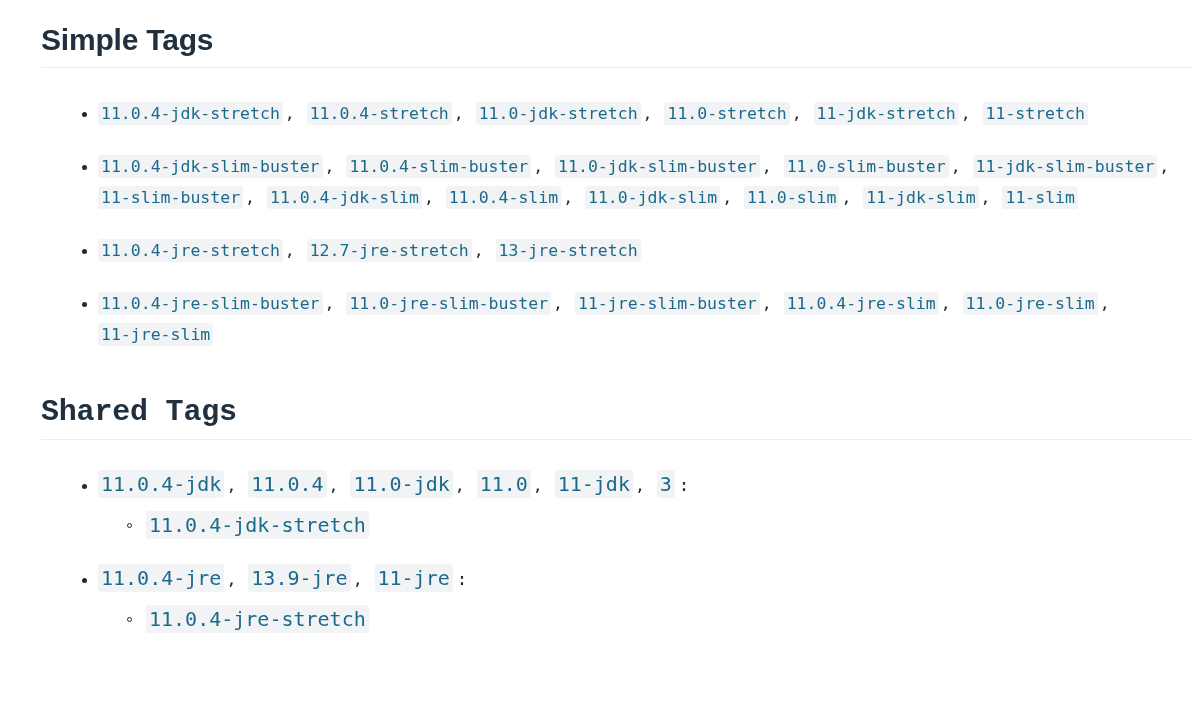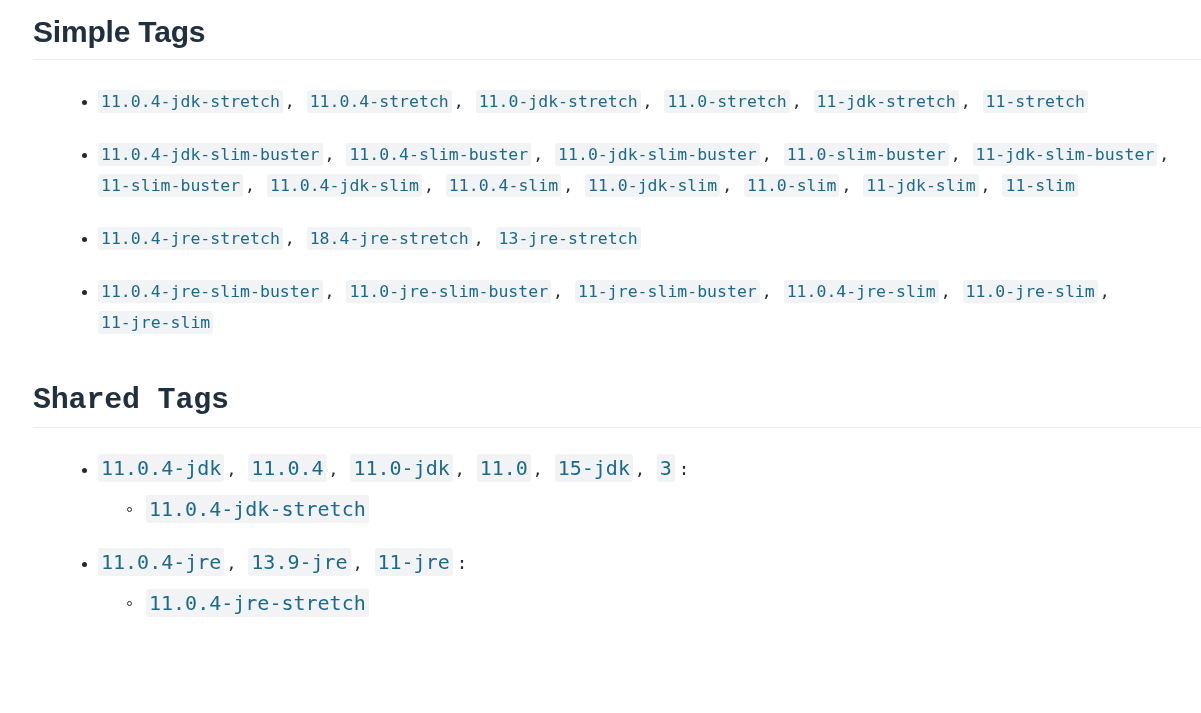--- a/index.html
+++ b/index.html
@@ -18,21 +18,21 @@
     padding: 0 16px 0 33px;
     box-sizing: border-box;
     width: 1217px;
   }
   h2.section-heading {
     font-family: "Liberation Sans", sans-serif;
     font-size: 30px;
     font-weight: bold;
     color: #21303f;
     letter-spacing: -0.2px;
-    margin: 0;
+    margin: 8px;
     padding: 14px 0 9px 0;
     border-bottom: 1px solid #eaecef;
     line-height: 1.2;
   }
   h2.section-heading.second {
     padding-top: 22px;
     font-family: Liberation Mono, monospace;
   }
   ul.tag-list {
     list-style: none;
@@ -112,29 +112,29 @@
 </head>
 <body>
 
 <div class="page">
 
   <h2 class="section-heading">Simple Tags</h2>
 
   <ul class="tag-list simple-list">
     <li id="simple-0"><code class="tag">11.0.4-jdk-stretch</code><span class="sep">, </span><code class="tag">11.0.4-stretch</code><span class="sep">, </span><code class="tag">11.0-jdk-stretch</code><span class="sep">, </span><code class="tag">11.0-stretch</code><span class="sep">, </span><code class="tag">11-jdk-stretch</code><span class="sep">, </span><code class="tag">11-stretch</code></li>
     <li id="simple-1"><code class="tag">11.0.4-jdk-slim-buster</code><span class="sep">, </span><code class="tag">11.0.4-slim-buster</code><span class="sep">, </span><code class="tag">11.0-jdk-slim-buster</code><span class="sep">, </span><code class="tag">11.0-slim-buster</code><span class="sep">, </span><code class="tag">11-jdk-slim-buster</code><span class="sep">, </span><code class="tag">11-slim-buster</code><span class="sep">, </span><code class="tag">11.0.4-jdk-slim</code><span class="sep">, </span><code class="tag">11.0.4-slim</code><span class="sep">, </span><code class="tag">11.0-jdk-slim</code><span class="sep">, </span><code class="tag">11.0-slim</code><span class="sep">, </span><code class="tag">11-jdk-slim</code><span class="sep">, </span><code class="tag">11-slim</code></li>
-    <li id="simple-2"><code class="tag">11.0.4-jre-stretch</code><span class="sep">, </span><code class="tag">18.4-jre-stretch</code><span class="sep">, </span><code class="tag">13-jre-stretch</code></li>
+    <li id="simple-2"><code class="tag">11.0.4-jre-stretch</code><span class="sep">, </span><code class="tag">12.7-jre-stretch</code><span class="sep">, </span><code class="tag">13-jre-stretch</code></li>
     <li id="simple-3"><code class="tag">11.0.4-jre-slim-buster</code><span class="sep">, </span><code class="tag">11.0-jre-slim-buster</code><span class="sep">, </span><code class="tag">11-jre-slim-buster</code><span class="sep">, </span><code class="tag">11.0.4-jre-slim</code><span class="sep">, </span><code class="tag">11.0-jre-slim</code><span class="sep">, </span><code class="tag">11-jre-slim</code></li>
   </ul>
 
   <h2 class="section-heading second">Shared Tags</h2>
 
   <ul class="tag-list shared-list">
     <li id="shared-0">
-      <span class="tags-inline"><code class="tag">11.0.4-jdk</code><span class="sep">, </span><code class="tag">11.0.4</code><span class="sep">, </span><code class="tag">11.0-jdk</code><span class="sep">, </span><code class="tag">11.0</code><span class="sep">, </span><code class="tag">15-jdk</code><span class="sep">, </span><code class="tag">3</code><span class="colon">:</span></span>
+      <span class="tags-inline"><code class="tag">11.0.4-jdk</code><span class="sep">, </span><code class="tag">11.0.4</code><span class="sep">, </span><code class="tag">11.0-jdk</code><span class="sep">, </span><code class="tag">11.0</code><span class="sep">, </span><code class="tag">11-jdk</code><span class="sep">, </span><code class="tag">3</code><span class="colon">:</span></span>
       <ul class="sub-list">
           <li><code class="tag">11.0.4-jdk-stretch</code></li>
         </ul>
     </li>
     <li id="shared-1">
       <span class="tags-inline"><code class="tag">11.0.4-jre</code><span class="sep">, </span><code class="tag">13.9-jre</code><span class="sep">, </span><code class="tag">11-jre</code><span class="colon">:</span></span>
       <ul class="sub-list">
           <li><code class="tag">11.0.4-jre-stretch</code></li>
         </ul>
     </li>

